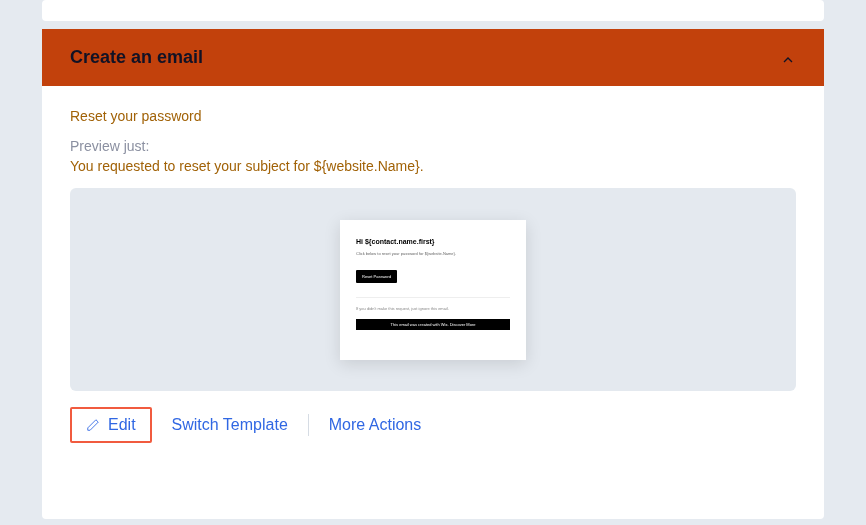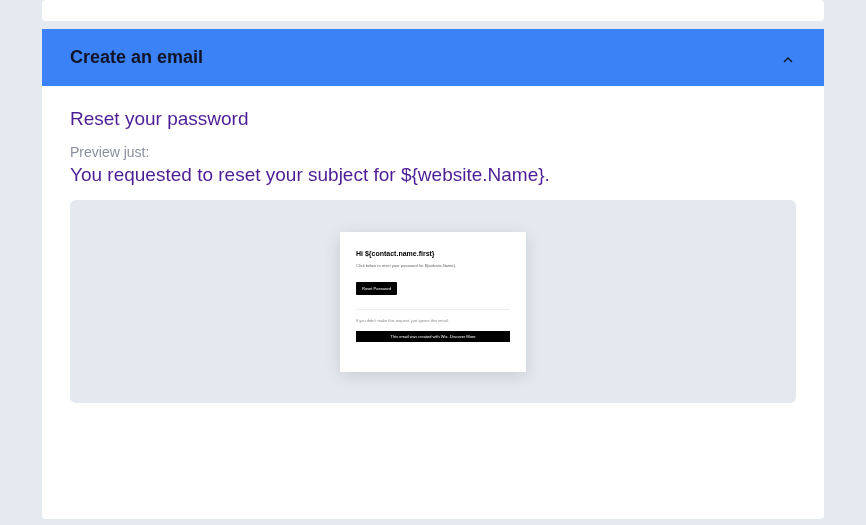--- a/index.html
+++ b/index.html
@@ -16,21 +16,21 @@
       border-radius: 4px;
     }
     .card-top {
       height: 21px;
       margin-bottom: 8px;
     }
     .panel {
       min-height: 490px;
     }
     .panel-header {
-      background: #3b82f6;
+      background: #c2410c;
       padding: 18px 28px;
       display: flex;
       align-items: flex-end;
       justify-content: space-between;
     }
     .panel-title {
       font-size: 18px;
       font-weight: 600;
       color: #111225;
     }
@@ -44,22 +44,22 @@
     .panel-body {
       padding: 22px 28px 22px 28px;
       background: #fff;
     }
     .field-label {
       font-size: 14px;
       color: #8b90a1;
       margin-bottom: 4px;
     }
     .field-value {
-      font-size: 19px;
-      color: #4c1d95;
+      font-size: 14px;
+      color: #a16207;
       margin-bottom: 14px;
     }
     .preview-area {
       background: #e4e9ef;
       border-radius: 6px;
       height: 203px;
       display: flex;
       align-items: center;
       justify-content: center;
       margin-top: 4px;
@@ -170,14 +170,25 @@
           <div class="ep-greeting">Hi ${contact.name.first}</div>
           <div class="ep-line">Click below to reset your password for ${website.Name}.</div>
           <div class="ep-btn">Reset Password</div>
           <hr class="ep-hr">
           <div class="ep-note">If you didn't make this request, just ignore this email.</div>
           <div class="ep-footer">This email was created with Wix.  Discover More</div>
         </div>
       </div>
     </div>
 
+    <div class="actions">
+      <div class="edit-wrap">
+        <svg class="pencil" viewBox="0 0 24 24">
+          <path d="M17 3l4 4L7 21H3v-4L17 3z"></path>
+        </svg>
+        <span class="action-link">Edit</span>
+      </div>
+      <span class="action-link">Switch Template</span>
+      <div class="divider"></div>
+      <span class="action-link">More Actions</span>
+    </div>
   </div>
 </div>
 
 </body></html>

